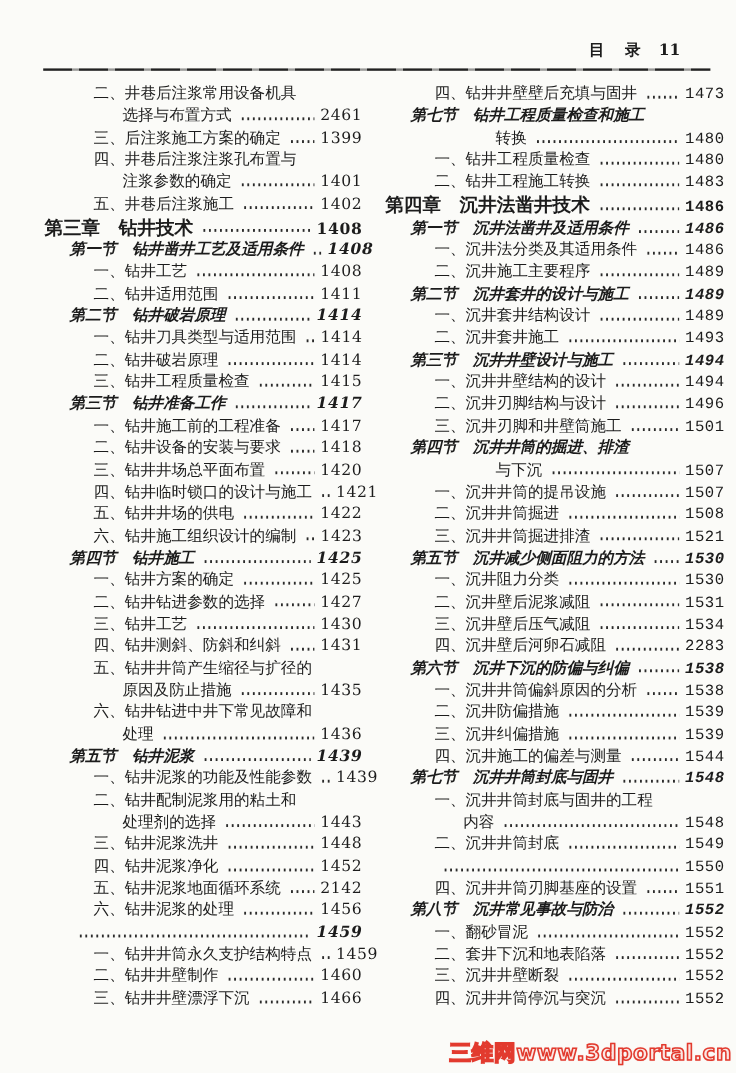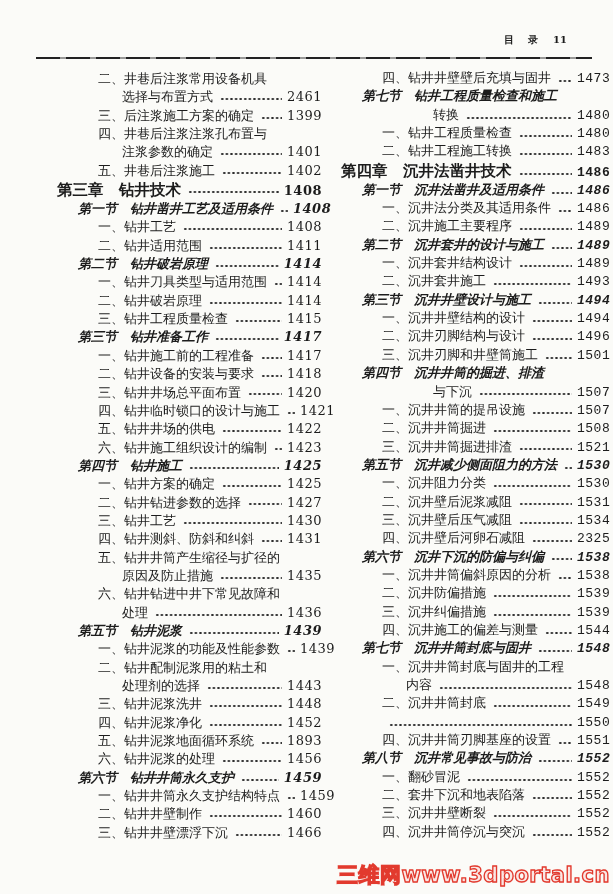--- a/index.html
+++ b/index.html
@@ -9,33 +9,32 @@
     font-family:"DejaVu Serif","Liberation Serif",serif;
     color:#1c1c1c;
     overflow:hidden;
   }
   .page{position:relative;width:613px;height:894px;box-sizing:border-box;}
 
   
   .header{
     position:absolute;top:33px;right:46px;
     display:flex;align-items:baseline;gap:13px;
-    font-size:10px;font-weight:bold;
+    font-size:13px;font-weight:bold;
   }
   .header .h-title{letter-spacing:2px;}
   .rule{
     position:absolute;top:57px;left:36px;right:21px;height:2px;
     background:repeating-linear-gradient(90deg,#222 0 24px,rgba(34,34,34,.45) 24px 30px);
   }
 
   
   .columns{
     position:absolute;top:70px;left:37px;right:9px;
     display:flex;
-    margin-left:20px;
   }
   .col{width:265px;flex:0 0 265px;}
   .col.right{margin-left:19px;flex:1 1 auto;width:auto;font-family:Liberation Mono, monospace;}
 
   .row{
     display:flex;align-items:baseline;
     height:18.35px;line-height:18.35px;
     font-size:13px;white-space:nowrap;
   }
   .row .text{flex:0 0 auto;}
@@ -51,21 +50,21 @@
   .lv-chapter{font-weight:bold;font-size:15.5px;height:20px;line-height:20px;}
   .lv-section{padding-left:21px;font-weight:600;font-style:italic;}
   .lv-sub{padding-left:41px;}
   .lv-cont{padding-left:65px;}
   .lv-cont2{padding-left:92px;}
 
   
   .watermark{
     position:absolute;right:3px;bottom:5px;
     font-family:"DejaVu Sans","Liberation Sans",sans-serif;
-    font-size:21px;font-weight:bold;letter-spacing:0.5px;
+    font-size:18px;font-weight:bold;letter-spacing:0.5px;
     color:#fae7e4;
     -webkit-text-stroke:1.3px #e23a2e;
     text-shadow:0 0 1px #e23a2e;
   }
 </style>
 </head>
 <body>
 
 <div class="page">
 
@@ -254,29 +253,28 @@
           <span class="pg">1448</span>
         </div>
         <div class="row lv-sub">
           <span class="text">四、钻井泥浆净化</span>
           <span class="leader"></span>
           <span class="pg">1452</span>
         </div>
         <div class="row lv-sub">
           <span class="text">五、钻井泥浆地面循环系统</span>
           <span class="leader"></span>
-          <span class="pg">1893</span>
+          <span class="pg">2142</span>
         </div>
         <div class="row lv-sub">
           <span class="text">六、钻井泥浆的处理</span>
           <span class="leader"></span>
           <span class="pg">1456</span>
         </div>
         <div class="row lv-section">
-          <span class="text">第六节　钻井井筒永久支护</span>
           <span class="leader"></span>
           <span class="pg">1459</span>
         </div>
         <div class="row lv-sub">
           <span class="text">一、钻井井筒永久支护结构特点</span>
           <span class="leader"></span>
           <span class="pg">1459</span>
         </div>
         <div class="row lv-sub">
           <span class="text">二、钻井井壁制作</span>
@@ -411,21 +409,21 @@
           <span class="pg">1531</span>
         </div>
         <div class="row lv-sub">
           <span class="text">三、沉井壁后压气减阻</span>
           <span class="leader"></span>
           <span class="pg">1534</span>
         </div>
         <div class="row lv-sub">
           <span class="text">四、沉井壁后河卵石减阻</span>
           <span class="leader"></span>
-          <span class="pg">2325</span>
+          <span class="pg">2283</span>
         </div>
         <div class="row lv-section">
           <span class="text">第六节　沉井下沉的防偏与纠偏</span>
           <span class="leader"></span>
           <span class="pg">1538</span>
         </div>
         <div class="row lv-sub">
           <span class="text">一、沉井井筒偏斜原因的分析</span>
           <span class="leader"></span>
           <span class="pg">1538</span>

